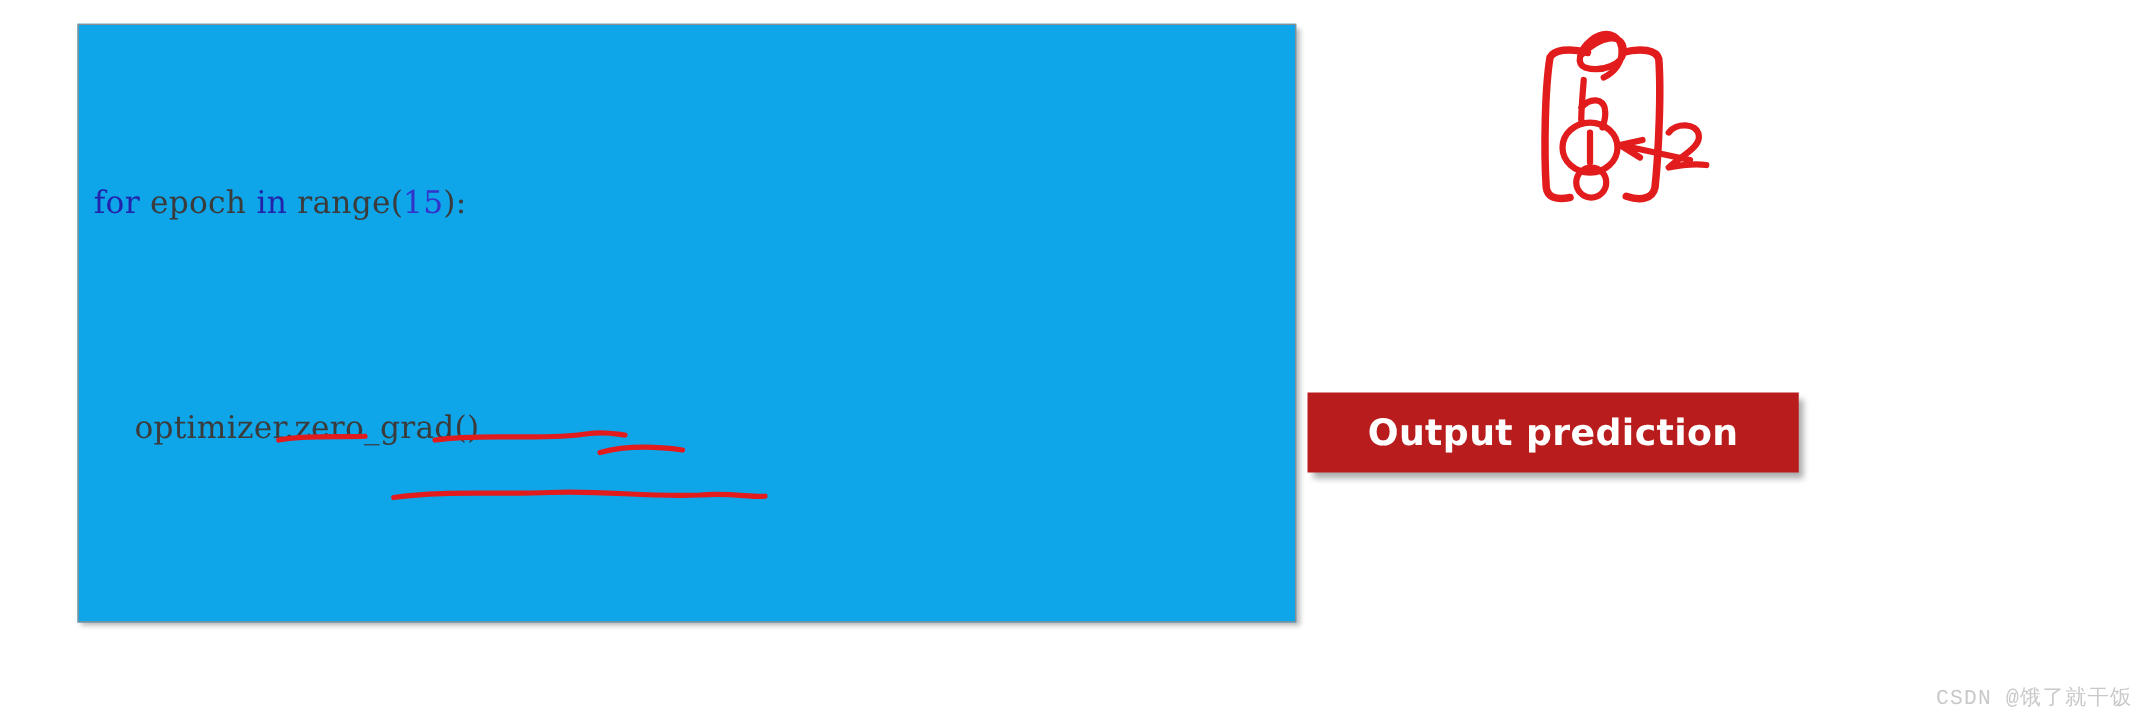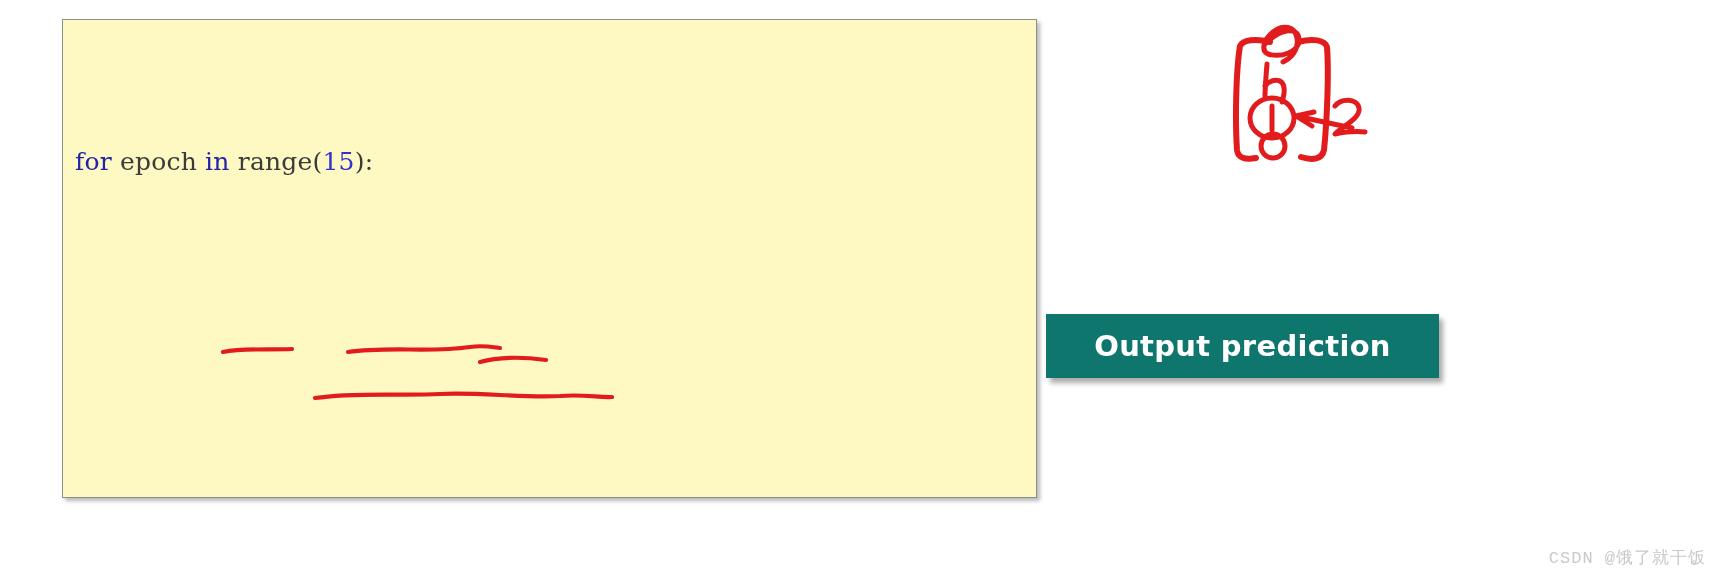--- a/index.html
+++ b/index.html
@@ -15,21 +15,21 @@
     font-family: "Liberation Sans", sans-serif;
   }
 
   
   #code-block {
     position: absolute;
     left: 62px;
     top: 19px;
     width: 975px;
     height: 479px;
-    background: #fef9c3;
+    background: #0ea5e9;
     border: 1px solid #8e8e8e;
     box-shadow: 3px 3px 4px rgba(0,0,0,0.28);
     box-sizing: border-box;
     overflow: hidden;
   }
   #code-lines {
     position: absolute;
     left: 12px;
     top: 16px;
     font-family: "DejaVu Serif", "Liberation Serif", serif;
@@ -55,21 +55,21 @@
     pointer-events: none;
   }
 
   
   #banner {
     position: absolute;
     left: 1046px;
     top: 314px;
     width: 393px;
     height: 64px;
-    background: #0f766e;
+    background: #b91c1c;
     box-shadow: 4px 5px 5px rgba(0,0,0,0.33);
     display: flex;
     align-items: center;
     justify-content: center;
   }
   #banner-label {
     color: #ffffff;
     font-family: "DejaVu Sans", "Liberation Sans", sans-serif;
     font-weight: bold;
     font-size: 29px;
@@ -89,20 +89,21 @@
 </style>
 </head>
 <body>
 
 <div id="code-block">
   <div id="code-lines">
 
     <span class="ln"><span class="tok kw">for</span><span class="tok pln"> epoch </span><span class="tok kw">in</span><span class="tok pln"> range(</span><span class="tok num">15</span><span class="tok pln">):</span></span>
 
 
+    <span class="ln">    <span class="tok pln">optimizer.zero_grad()</span></span>
 
     
 
     
 
     
 
     
 
     

